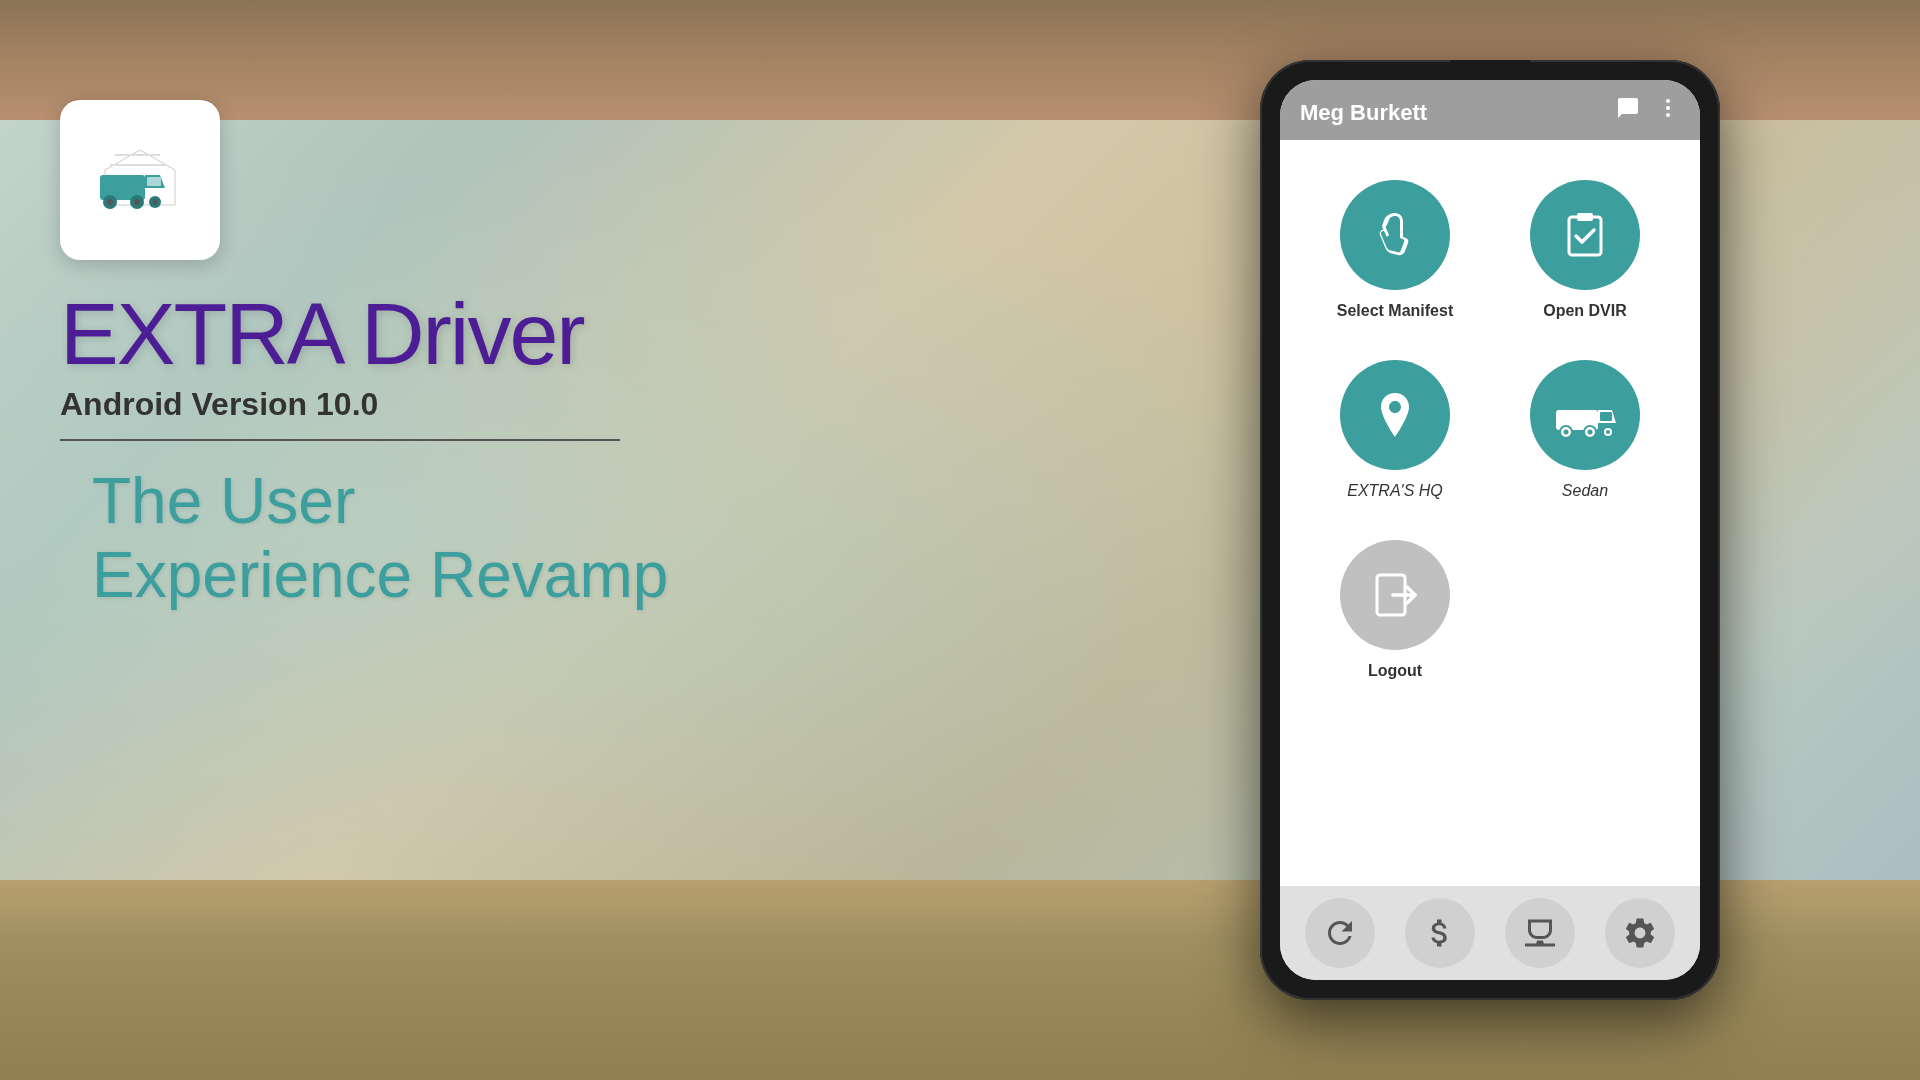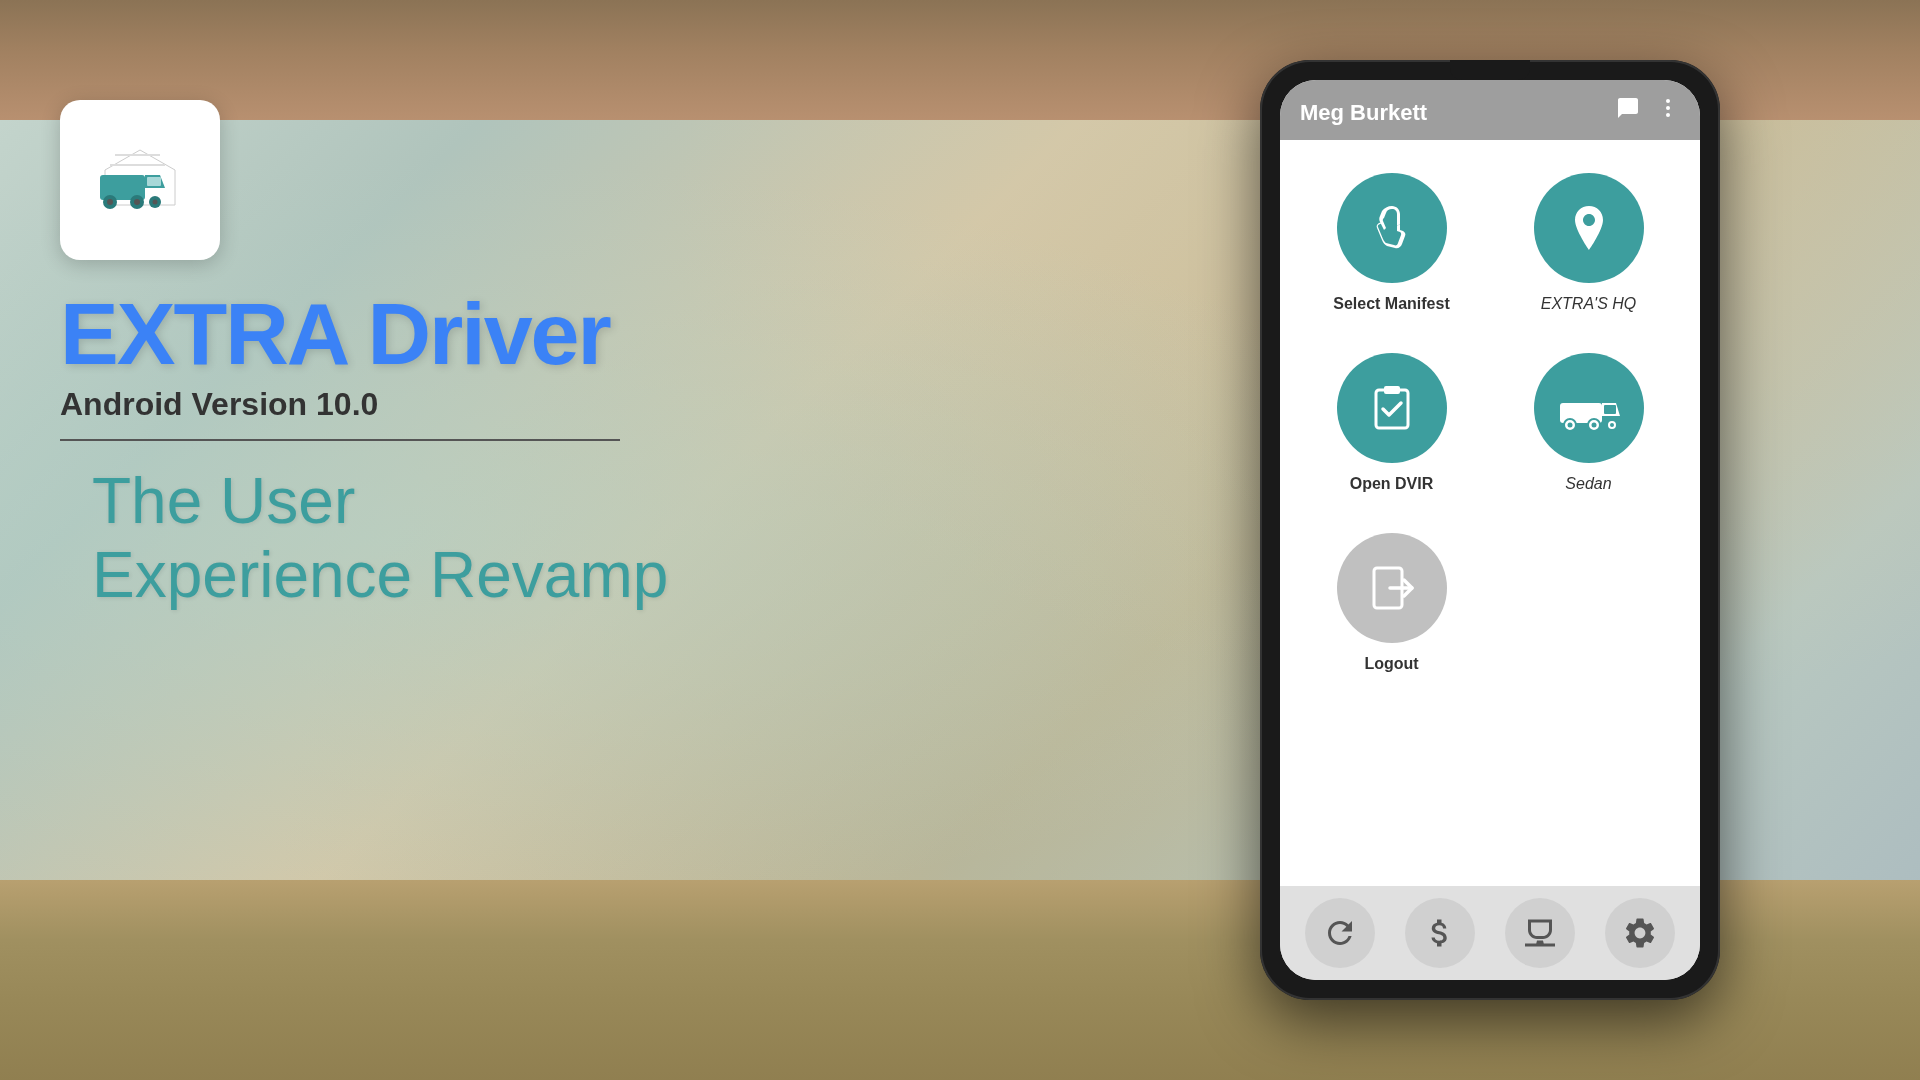--- a/index.html
+++ b/index.html
@@ -70,22 +70,22 @@
       box-shadow: 0 4px 20px rgba(0,0,0,0.2);
     }
 
     .app-icon svg {
       width: 110px;
       height: 80px;
     }
 
     .app-title {
       font-size: 88px;
-      font-weight: 700;
-      color: #3b82f6;
+      font-weight: 400;
+      color: #4c1d95;
       letter-spacing: -2px;
       line-height: 1;
       text-shadow: 2px 2px 8px rgba(0,0,0,0.15);
       margin-bottom: 8px;
     }
 
     .app-version {
       font-size: 32px;
       font-weight: 600;
       color: #333;
@@ -177,21 +177,21 @@
       cursor: pointer;
     }
 
     
     .app-grid {
       flex: 1;
       background: white;
       display: grid;
       grid-template-columns: 1fr 1fr;
       gap: 0;
-      padding: 13px;
+      padding: 20px;
       align-content: start;
     }
 
     .grid-item {
       display: flex;
       flex-direction: column;
       align-items: center;
       justify-content: center;
       padding: 20px 10px;
       cursor: pointer;
@@ -340,36 +340,36 @@
               <path d="M24 32L20 24L17 25C15 26 14 28 15 30L20 42C21 45 23 47 25 48L33 50C36 51 39 49 40 46L43 38C44 36 43 34 41 33L38 32V26L35 28V33L38 34C39 34.5 39.5 36 39 37L36 45C35.5 47 34 48 32 47L24 45C23 44.5 22 43 21 41L16 29C15.5 28 16 27 17 26.5L20 25L24 32Z"></path>
             </svg>
           </div>
           <span class="btn-label">Select Manifest</span>
         </div>
 
 
         <div class="grid-item">
           <div class="circle-btn circle-teal">
             <svg width="60" height="60" viewBox="0 0 60 60" fill="white" xmlns="http://www.w3.org/2000/svg">
-              <path d="M30 8C22 8 16 14 16 22C16 32 30 52 30 52C30 52 44 32 44 22C44 14 38 8 30 8ZM30 28C26.7 28 24 25.3 24 22C24 18.7 26.7 16 30 16C33.3 16 36 18.7 36 22C36 25.3 33.3 28 30 28Z"></path>
+              <rect x="14" y="12" width="32" height="38" rx="3" stroke="white" stroke-width="3" fill="none"></rect>
+              <rect x="22" y="8" width="16" height="8" rx="2" fill="white"></rect>
+
+              <polyline points="21,31 27,37 39,25" stroke="white" stroke-width="3.5" fill="none" stroke-linecap="round" stroke-linejoin="round"></polyline>
             </svg>
           </div>
-          <span class="btn-label-italic">EXTRA'S HQ</span>
+          <span class="btn-label">Open DVIR</span>
         </div>
 
         <div class="grid-item">
           <div class="circle-btn circle-teal">
             <svg width="60" height="60" viewBox="0 0 60 60" fill="white" xmlns="http://www.w3.org/2000/svg">
-              <rect x="14" y="12" width="32" height="38" rx="3" stroke="white" stroke-width="3" fill="none"></rect>
-              <rect x="22" y="8" width="16" height="8" rx="2" fill="white"></rect>
-
-              <polyline points="21,31 27,37 39,25" stroke="white" stroke-width="3.5" fill="none" stroke-linecap="round" stroke-linejoin="round"></polyline>
+              <path d="M30 8C22 8 16 14 16 22C16 32 30 52 30 52C30 52 44 32 44 22C44 14 38 8 30 8ZM30 28C26.7 28 24 25.3 24 22C24 18.7 26.7 16 30 16C33.3 16 36 18.7 36 22C36 25.3 33.3 28 30 28Z"></path>
             </svg>
           </div>
-          <span class="btn-label">Open DVIR</span>
+          <span class="btn-label-italic">EXTRA'S HQ</span>
         </div>
 
         <div class="grid-item">
           <div class="circle-btn circle-teal">
             <svg width="70" height="60" viewBox="0 0 70 60" fill="white" xmlns="http://www.w3.org/2000/svg">
               <rect x="6" y="25" width="42" height="20" rx="3" fill="white"></rect>
               <polygon points="48,25 62,25 66,38 48,38" fill="white"></polygon>
               <rect x="50" y="27" width="12" height="9" rx="1" fill="#3d9e9e"></rect>
               <circle cx="16" cy="47" r="6" fill="white" stroke="#3d9e9e" stroke-width="2"></circle>
               <circle cx="16" cy="47" r="2.5" fill="#3d9e9e"></circle>

